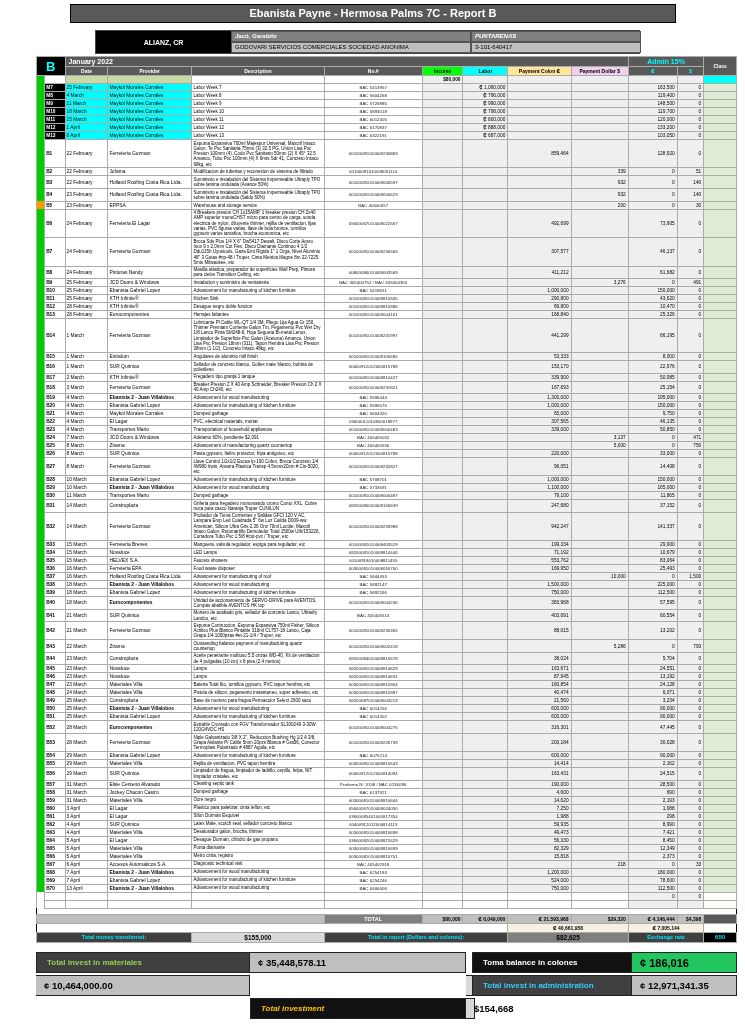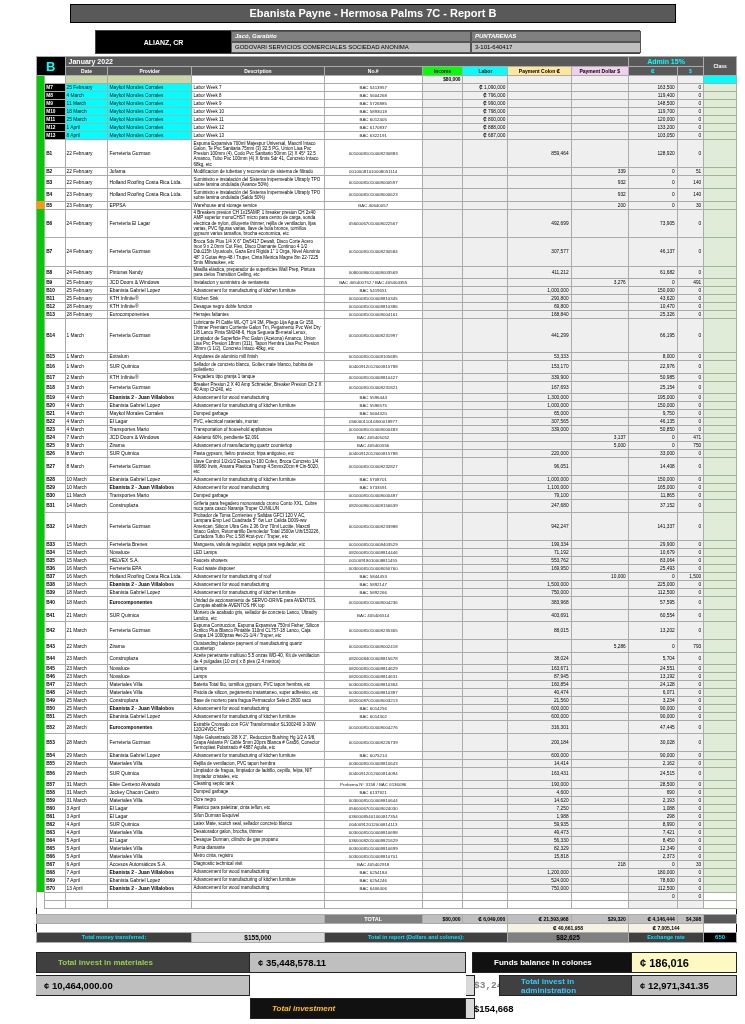--- a/index.html
+++ b/index.html
@@ -59,27 +59,27 @@
   .t-class { background:#595959; }
   .g-val { background:#f5f1e3; font-weight:bold; text-align:center; font-size:5px; }
   .x-dark { background:#404040; color:#00e5ff; font-weight:bold; font-size:5.5px; text-align:center; }
   .x-money { background:#d9d9d9; color:#000; font-weight:bold; font-size:6.5px; text-align:center; }
   .x-report { background:#808080; color:#000; font-weight:bold; font-size:6.5px; text-align:center; }
   .x-rate { background:#000; color:#00e5ff; font-weight:bold; font-size:6px; text-align:center; }
 
   
   .bottom { position:absolute; left:36px; top:952px; width:701px; display:grid;
     grid-template-columns:214px 216px 6px 160px 105px; grid-auto-rows:21px; row-gap:2px; }
-  .b-label { background:#404040; display:flex; align-items:center; padding-left:21px; font-size:8px; font-weight:bold; border:1px solid #222;}
+  .b-label { background:#404040; display:flex; align-items:center; padding-left:10px; font-size:8px; font-weight:bold; border:1px solid #222;}
   .b-label.black { background:#111; }
   .b-val { background:#bfbfbf; display:flex; align-items:center; padding-left:8px; font-size:9.5px; font-weight:bold; color:#000; border:1px solid #222; border-left:none;}
   .b-gap { background:transparent; border:none; }
-  .txt-green { color:#92d050; } .txt-yellow { color:#ffff00; } .txt-cyan { color:#33ccff;margin-left:27px; }
+  .txt-green { color:#92d050; } .txt-yellow { color:#ffff00; } .txt-cyan { color:#33ccff; }
   .txt-white { color:#fff; } .txt-gray { color:#8a8a8a; } .txt-orange { color:#ffc000;font-style:italic; }
-  .v-cream { background:#fef9c3; font-size:11px; }
+  .v-cream { background:#22c55e; font-size:11px; }
   .v-light { background:#d9d9d9; }
   .v-graytxt { color:#808080;font-family:Liberation Mono, monospace; }
 </style>
 </head>
 <body>
 
 <div class="page">
 
   <div class="titlebar">Ebanista Payne - Hermosa Palms 7C - Report B</div>
 
@@ -1360,21 +1360,21 @@
       <td class="x-rate">650</td>
     </tr>
   </tbody>
       </table>
   </div>
 
   <div class="bottom">
     <div class="b-label txt-green">Total invest in materiales</div>
     <div class="b-val">¢  35,448,578.11</div>
     <div class="b-gap"></div>
-    <div class="b-label black txt-white">Funds balance in colones</div>
+    <div class="b-label black txt-white">Toma balance in colones</div>
     <div class="b-val v-cream">¢  186,016</div>
 
     <div class="b-val">¢  10,464,000.00</div>
     <div class="b-gap"></div>
     <div class="b-val v-light v-graytxt">$3,243</div>
 
     <div class="b-label txt-cyan">Total invest in administration</div>
     <div class="b-val">¢  12,971,341.35</div>
     <div class="b-gap"></div>
     <div class="b-label black txt-orange">Total investment</div>

